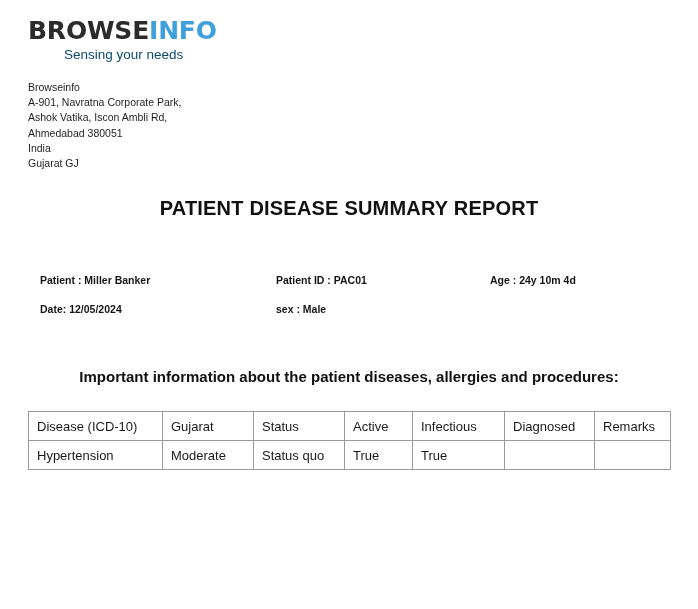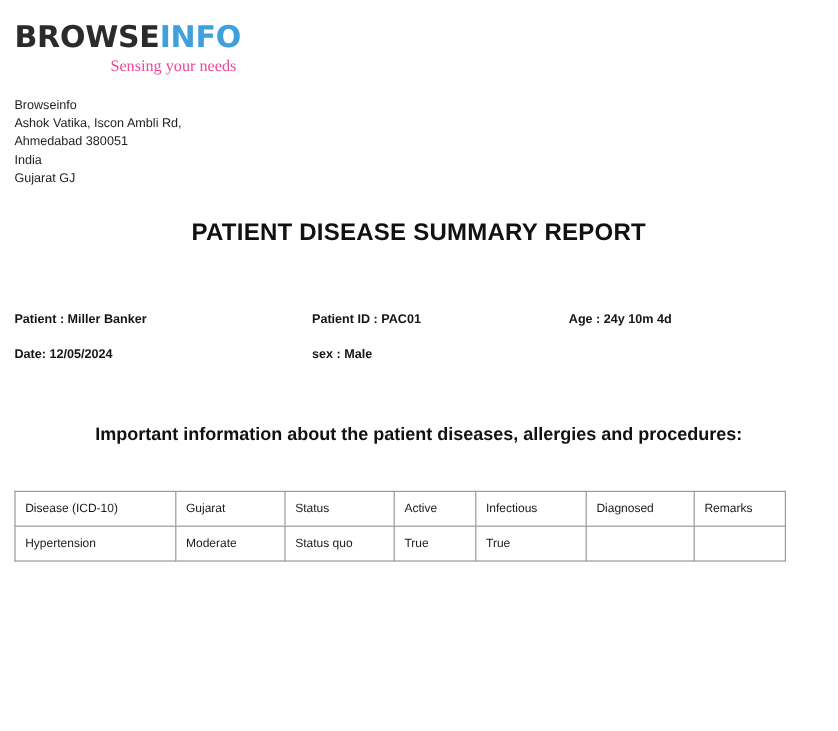--- a/index.html
+++ b/index.html
@@ -13,45 +13,45 @@
     font-family: "Liberation Sans", sans-serif;
     color: #1a1a1a;
     position: relative;
     overflow: hidden;
   }
   .page {
     position: relative;
     width: 698px;
     height: 609px;
     box-sizing: border-box;
-    padding: 0 12px;
+    padding: 0 28px;
   }
 
   
   .letterhead {
     padding-top: 18px;
   }
   .logo-wrap {
     display: block;
     line-height: 1;
   }
   .logo {
     font-size: 25px;
     font-weight: bold;
     letter-spacing: -0.2px;
     font-family: "DejaVu Sans", sans-serif;
   }
   .logo .browse { color: #2b2b2b; }
   .logo .info { color: #3fa0dc; }
   .tagline {
     margin-top: 4px;
-    margin-left: 80px;
+    margin-left: 36px;
     font-size: 13.5px;
-    color: #ec4899;
-    font-family: Liberation Serif, serif;
+    color: #0c4a6e;
+    font-family: Liberation Sans, sans-serif;
     font-weight: 400;
   }
 
   .address {
     margin-top: 18px;
     font-size: 10.5px;
     line-height: 1.45;
     color: #1f1f1f;
   }
   .address div { white-space: pre; }
@@ -75,40 +75,40 @@
     position: relative;
     height: 52px;
   }
   .meta .row {
     position: absolute;
     left: 0;
     right: 0;
   }
   .meta .row.r1 { top: 0; }
   .meta .row.r2 { top: 29px; }
-  .meta .c1 { position: absolute; left: 0px; }
+  .meta .c1 { position: absolute; left: 12px; }
   .meta .c2 { position: absolute; left: 248px; }
   .meta .c3 { position: absolute; left: 462px; }
 
   
   .section-heading {
     margin-top: 42px;
     text-align: center;
     font-size: 15px;
     font-weight: bold;
     color: #111;
   }
 
   
   table.disease {
-    margin-top: 38px;
+    margin-top: 26px;
     width: 642px;
     border-collapse: collapse;
     table-layout: fixed;
-    font-size: 10px;
+    font-size: 13px;
   }
   table.disease th,
   table.disease td {
     border: 1px solid #9a9a9a;
     height: 28px;
     padding: 0 8px;
     font-weight: normal;
     color: #1a1a1a;
   }
   table.disease th {
@@ -134,20 +134,21 @@
   <div class="letterhead">
     <div class="logo-wrap">
       <span class="logo">
         <span class="browse">BROWSE</span><span class="info">INFO</span>
       </span>
     </div>
     <div class="tagline">Sensing your needs</div>
 
     <div class="address">
       <div>Browseinfo</div>
+      <div>A-901, Navratna Corporate Park,</div>
       <div>Ashok Vatika, Iscon Ambli Rd,</div>
       <div>Ahmedabad 380051</div>
       <div>India</div>
       <div>Gujarat GJ</div>
     </div>
   </div>
 
   <div class="report-title">PATIENT DISEASE SUMMARY REPORT</div>
 
   <div class="meta">

